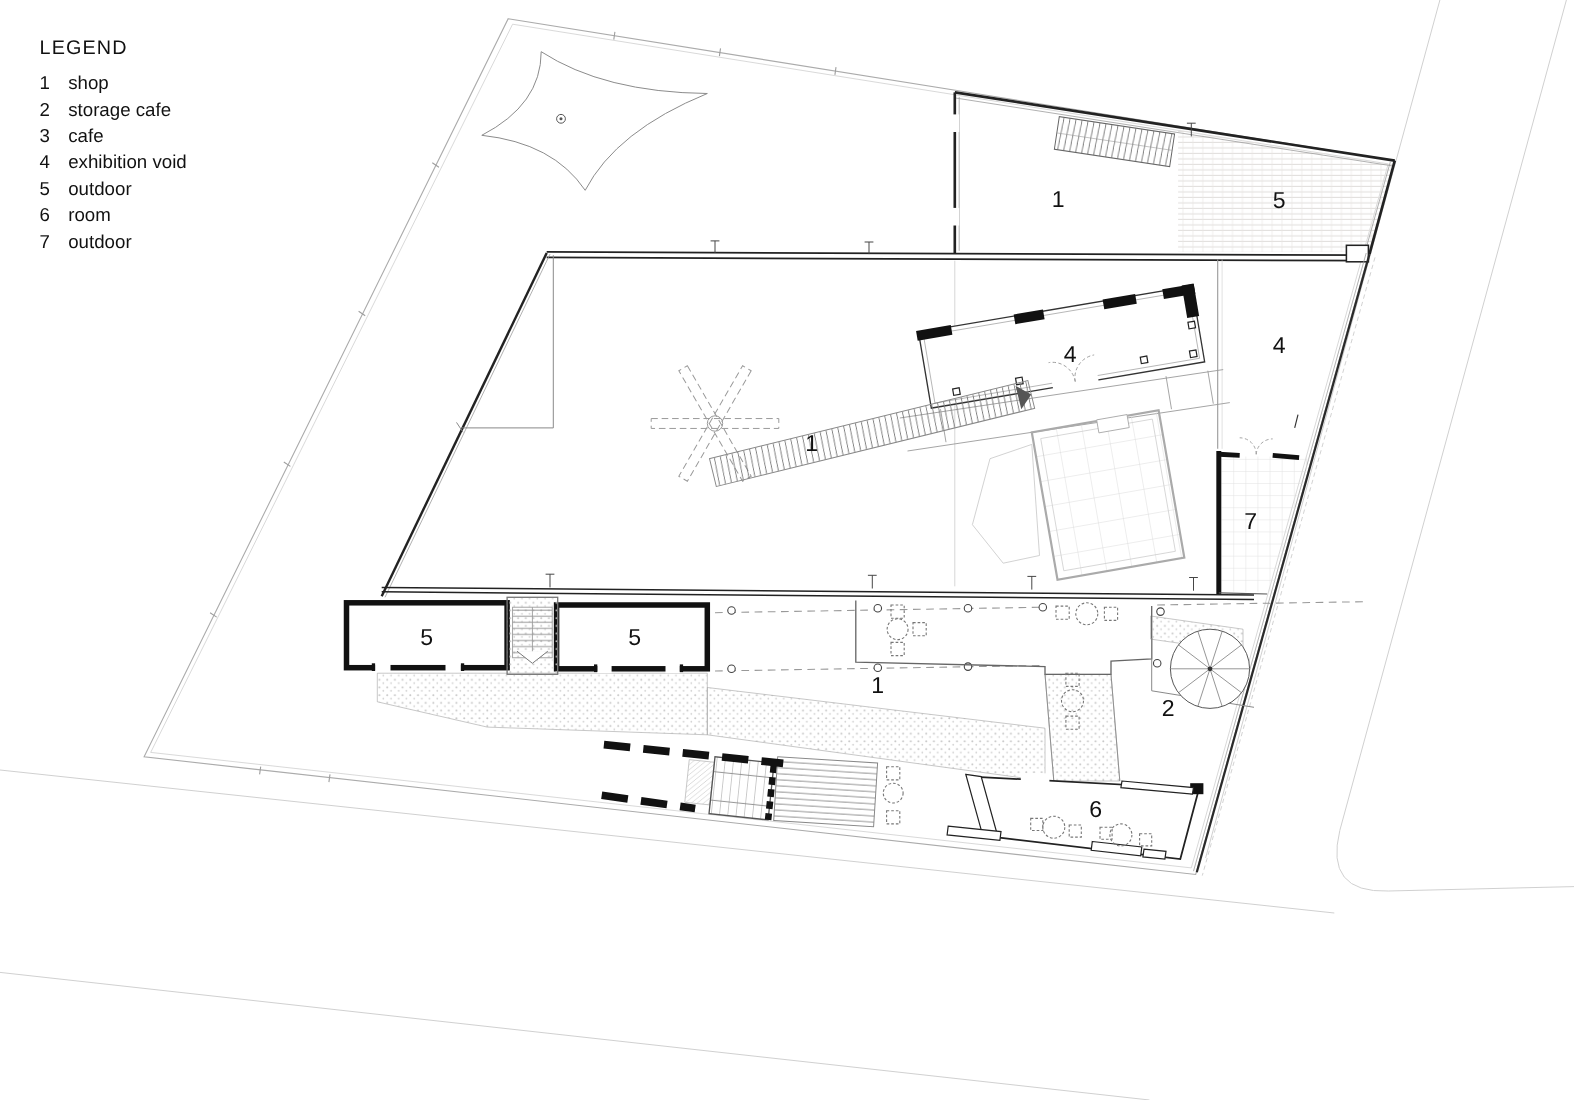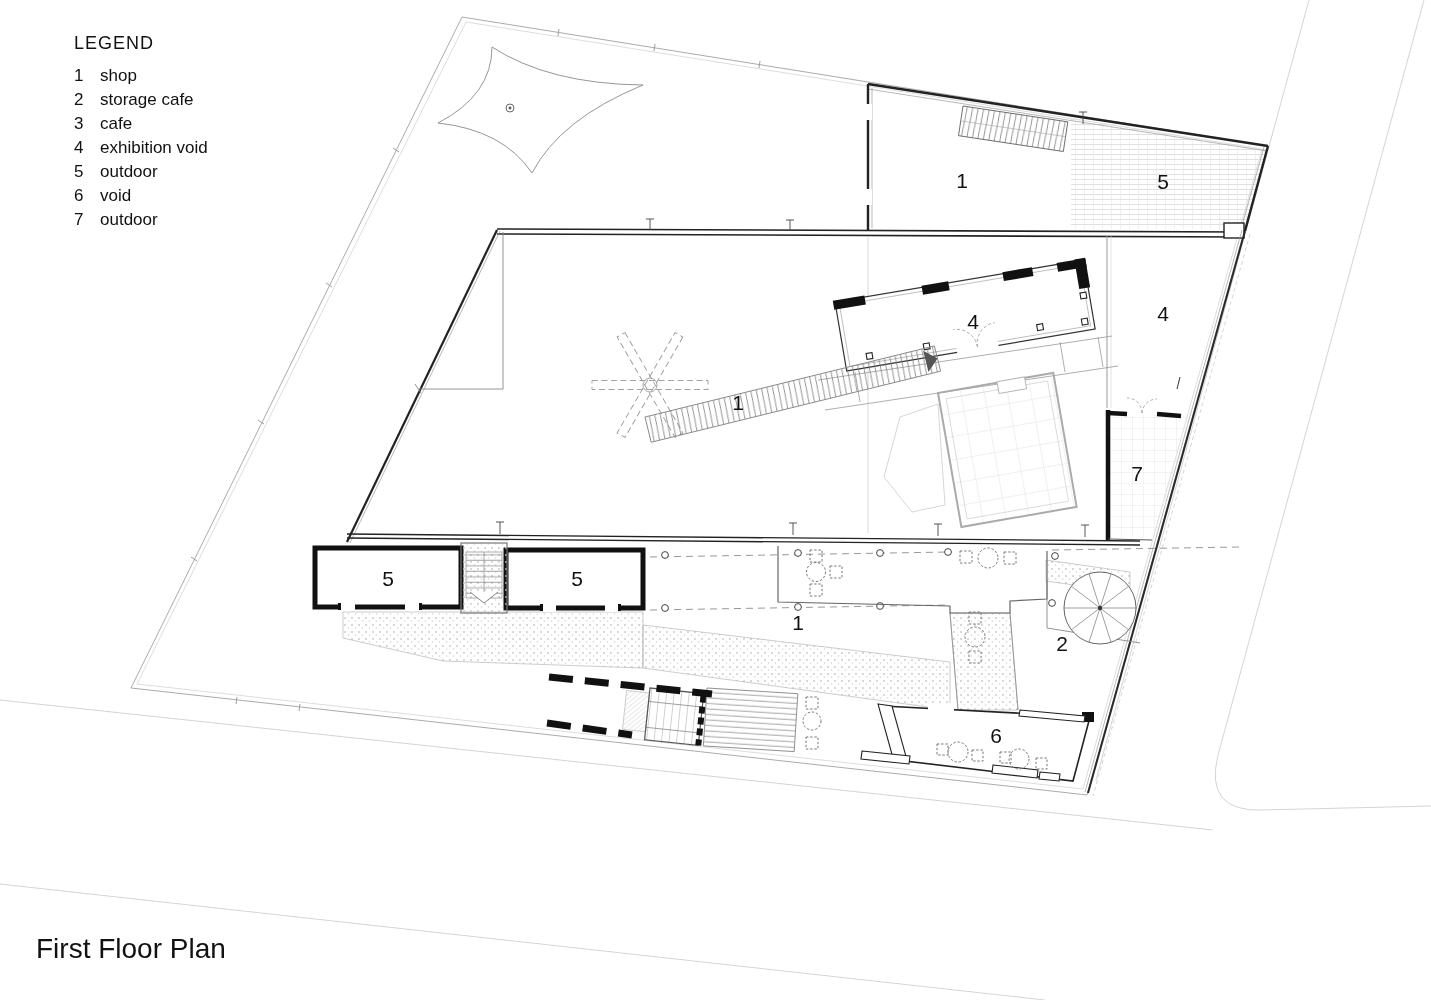--- a/index.html
+++ b/index.html
@@ -1,21 +1,21 @@
 <!DOCTYPE html>
 <html><head>
 <meta charset="utf-8">
 <style>
   html,body{margin:0;padding:0;background:#fff;}
   .stage{
     position:relative;width:1431px;height:1000px;background:#ffffff;
     font-family:"Liberation Sans", sans-serif;color:#111;overflow:hidden;
   }
   .plan-svg{position:absolute;left:0;top:0;}
-  .legend{position:absolute;left:36px;top:33px;margin-left:38px;}
+  .legend{position:absolute;left:36px;top:33px;}
   .legend-heading{font-size:18px;letter-spacing:1px;margin:0 0 10px 0;font-weight:400;}
   .legend-row{display:flex;font-size:17px;line-height:24px;}
   .legend-num{width:26px;}
   .sheet-title{position:absolute;left:36px;top:933px;font-size:28px;}
   text{font-family:"Liberation Sans", sans-serif;fill:#111;}
 </style>
 </head>
 <body>
 
 <div class="stage">
@@ -338,23 +338,22 @@
     <div class="legend-row">
       <span class="legend-num">4</span>
       <span>exhibition void</span>
     </div>
     <div class="legend-row">
       <span class="legend-num">5</span>
       <span>outdoor</span>
     </div>
     <div class="legend-row">
       <span class="legend-num">6</span>
-      <span>void</span>
+      <span>room</span>
     </div>
     <div class="legend-row">
       <span class="legend-num">7</span>
       <span>outdoor</span>
     </div>
   </div>
 
-  <div class="sheet-title">First Floor Plan</div>
 
 </div>
 
 </body></html>

